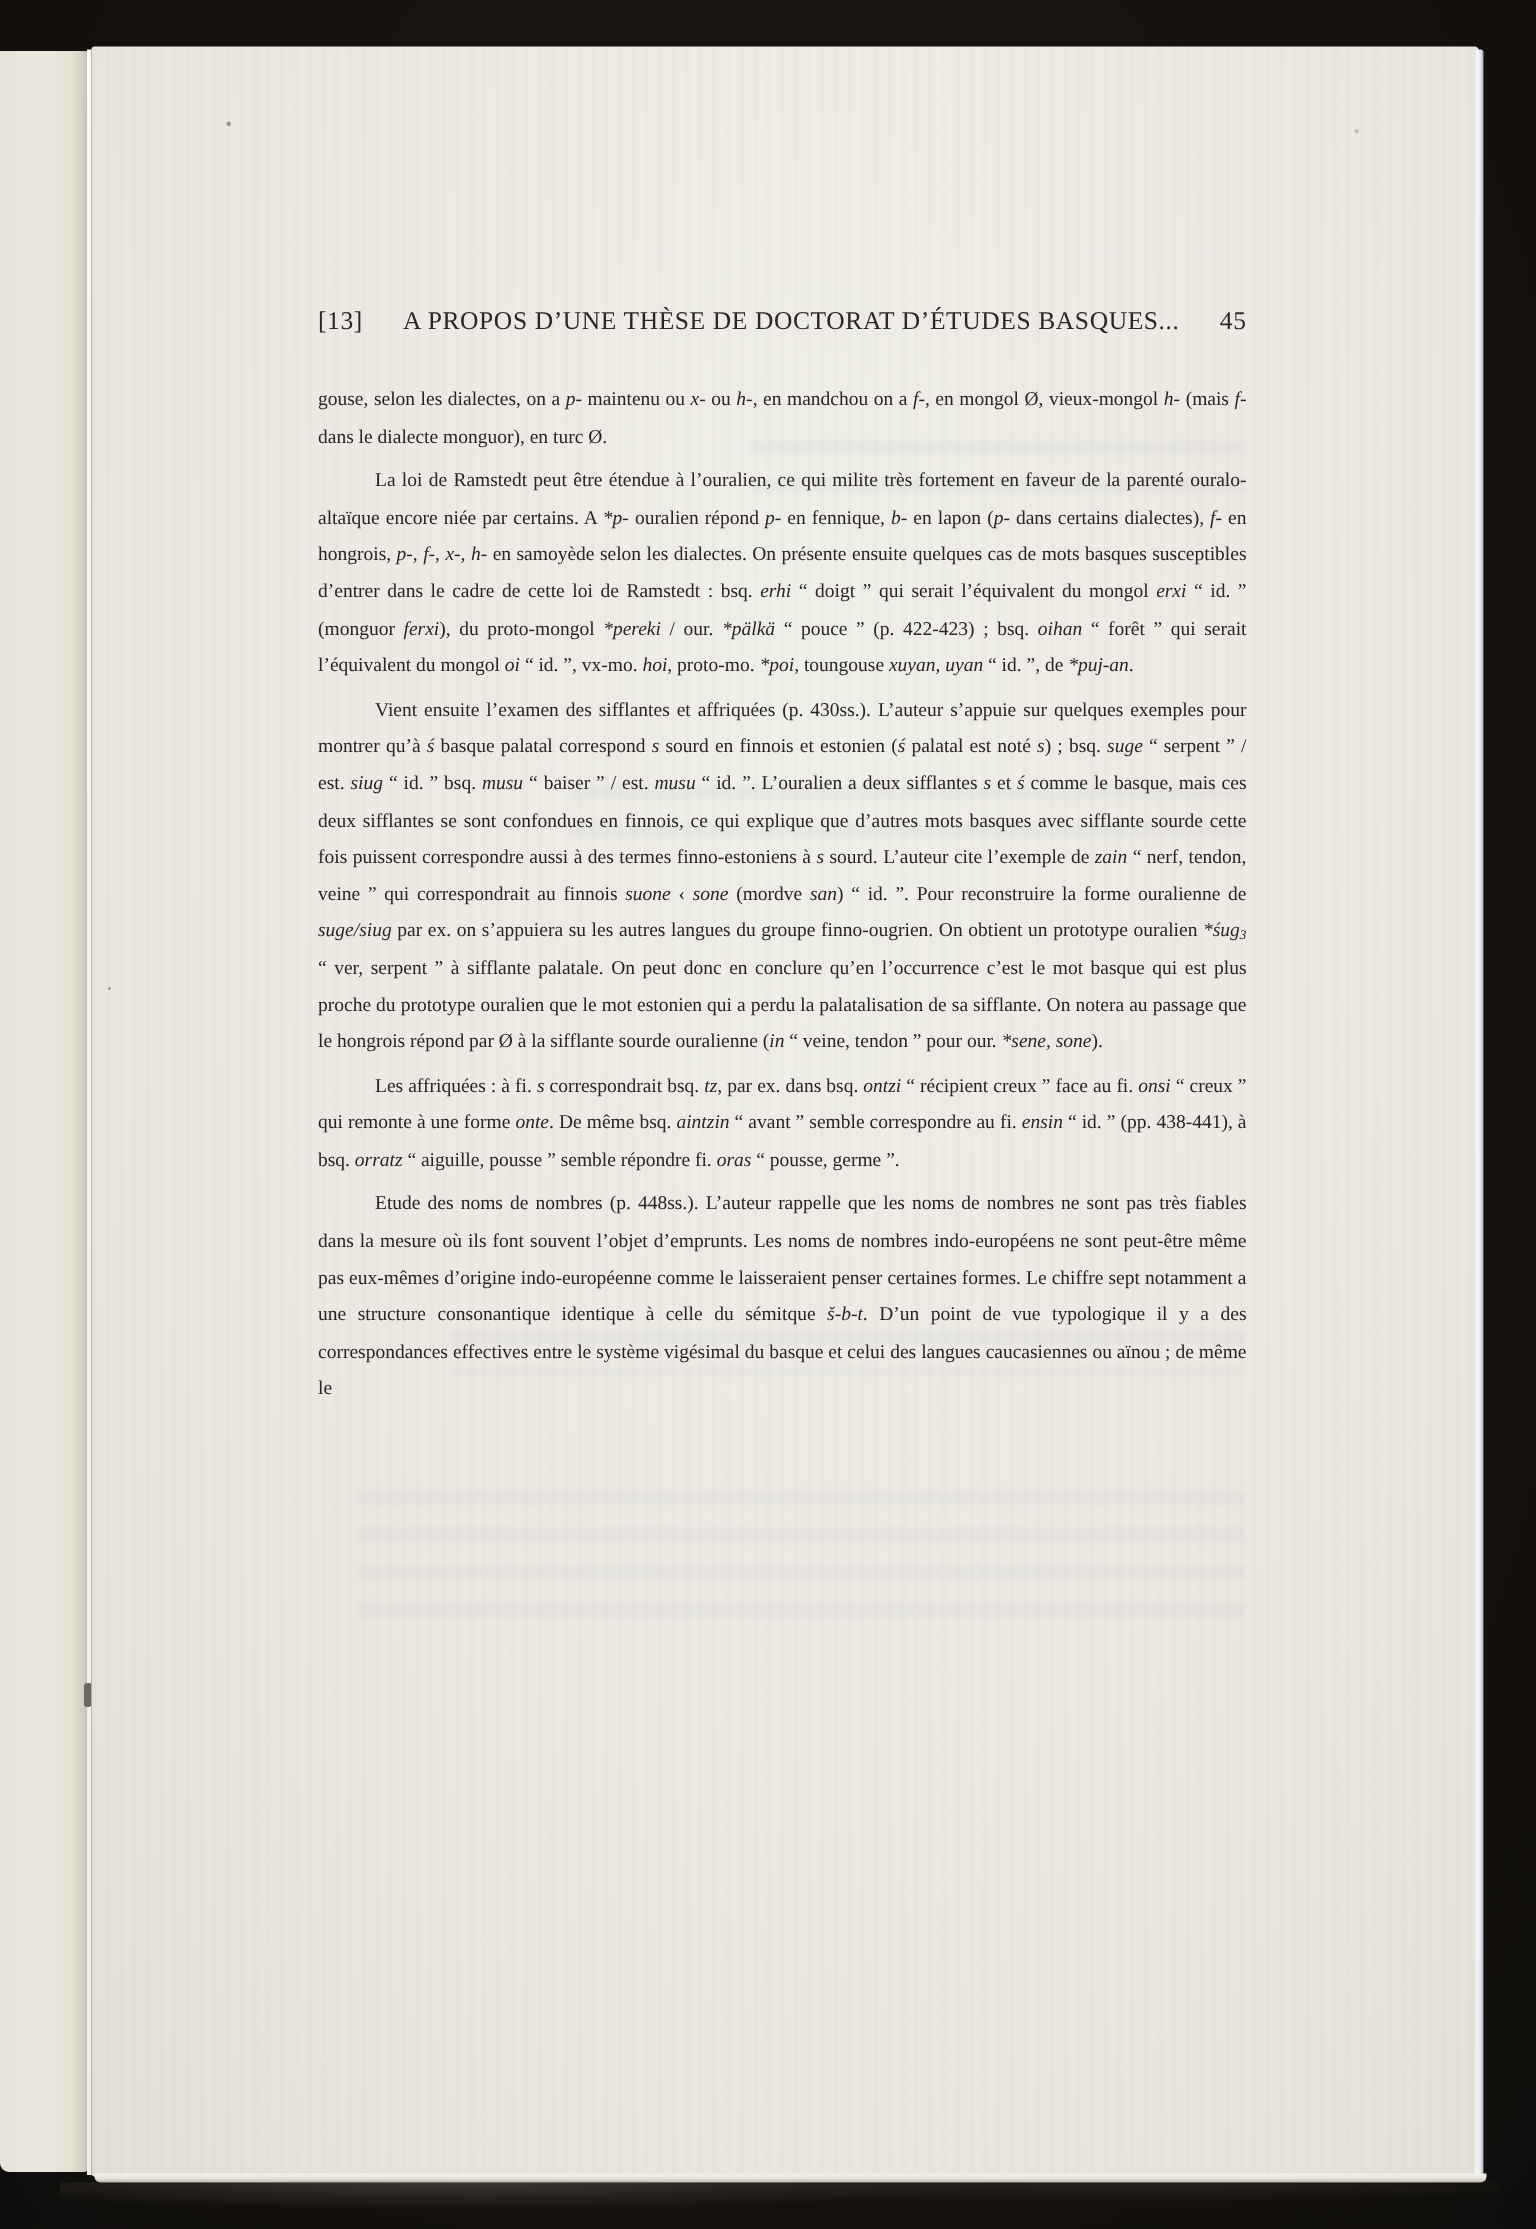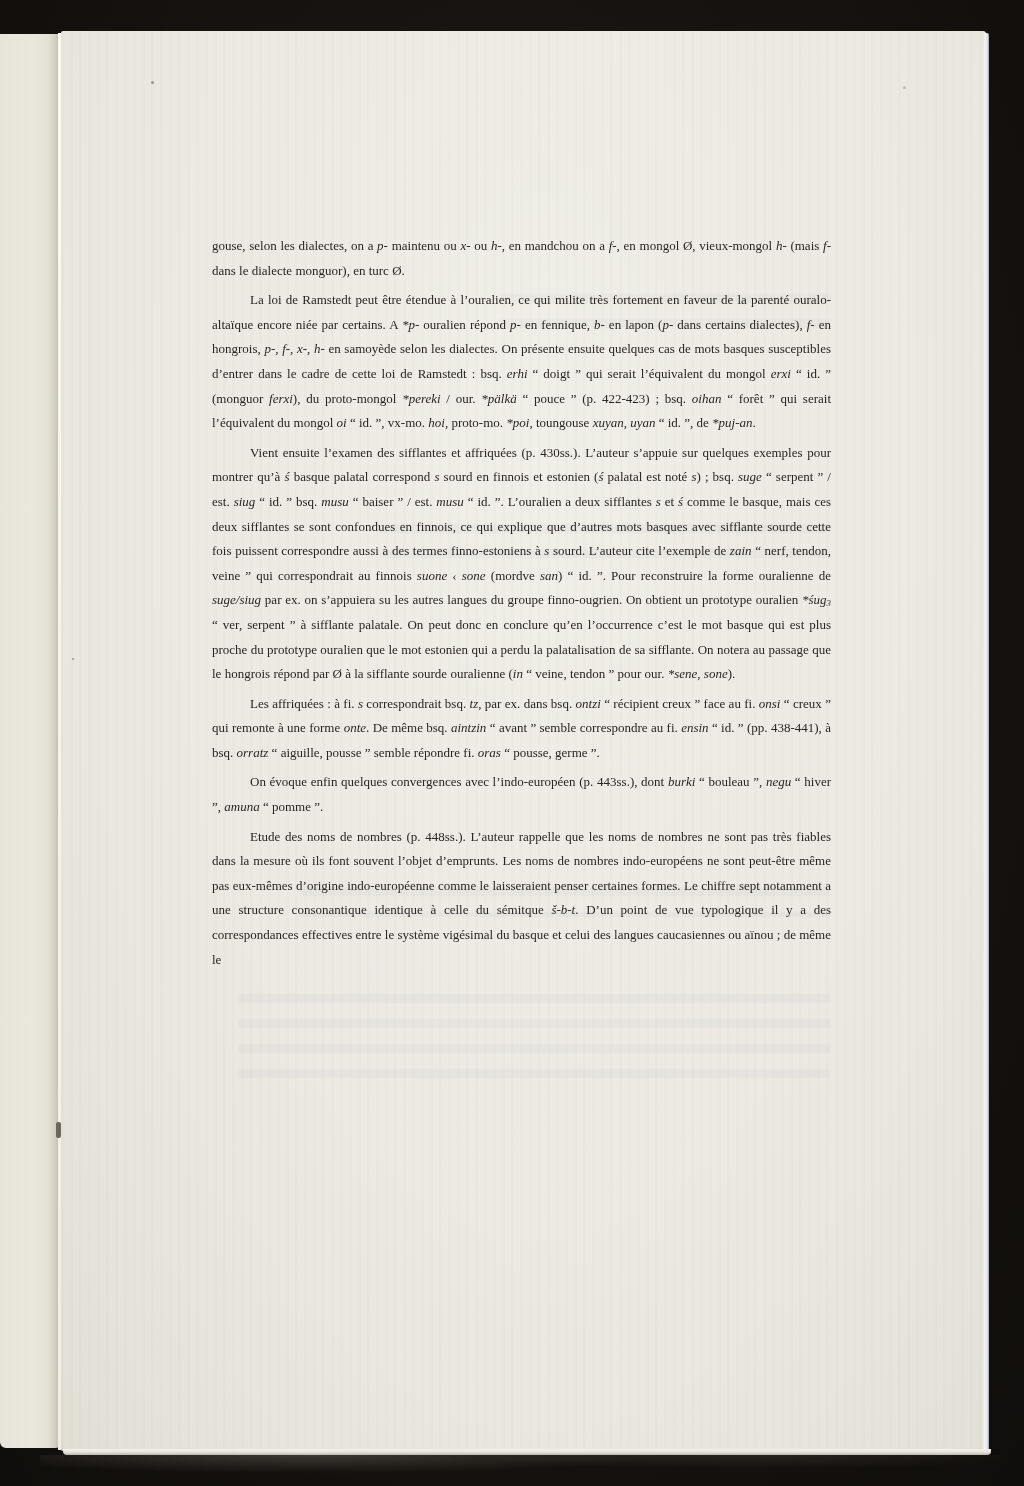--- a/index.html
+++ b/index.html
@@ -97,21 +97,25 @@
   <div class="speck sp1" style="left:90px;top:50px;"></div>
   <div class="speck sp2" style="left:11px;top:627px;"></div>
   <div class="speck sp3" style="left:842px;top:55px;"></div>
 </div>
 
 <div class="right-edge"></div>
 <div class="bottom-edge"></div>
 <div class="bottom-shadow"></div>
 
 <div class="text-block" style="color: rgb(41, 37, 34);">
+  <div class="running-head">
+    <span>[13]</span>
+    <span class="title">A PROPOS D’UNE THÈSE DE DOCTORAT D’ÉTUDES BASQUES...</span>
+    <span>45</span>
+  </div>
   <div class="body-text">
       <p><span>gouse, selon les dialectes, on a </span><i>p-</i><span> maintenu ou </span><i>x-</i><span> ou </span><i>h-</i><span>, en mandchou on a </span><i>f-</i><span>, en mongol Ø, vieux-mongol </span><i>h-</i><span> (mais </span><i>f-</i><span> dans le dialecte monguor), en turc Ø.</span></p>
       <p class="indent"><span>La loi de Ramstedt peut être étendue à l’ouralien, ce qui milite très fortement en faveur de la parenté ouralo-altaïque encore niée par certains. A </span><i>*p-</i><span> ouralien répond </span><i>p-</i><span> en fennique, </span><i>b-</i><span> en lapon (</span><i>p-</i><span> dans certains dialectes), </span><i>f-</i><span> en hongrois, </span><i>p-, f-, x-, h-</i><span> en samoyède selon les dialectes. On présente ensuite quelques cas de mots basques susceptibles d’entrer dans le cadre de cette loi de Ramstedt : bsq. </span><i>erhi</i><span> “ doigt ” qui serait l’équivalent du mongol </span><i>erxi</i><span> “ id. ” (monguor </span><i>ferxi</i><span>), du proto-mongol </span><i>*pereki</i><span> / our. </span><i>*pälkä</i><span> “ pouce ” (p. 422-423) ; bsq. </span><i>oihan</i><span> “ forêt ” qui serait l’équivalent du mongol </span><i>oi</i><span> “ id. ”, vx-mo. </span><i>hoi</i><span>, proto-mo. </span><i>*poi</i><span>, toungouse </span><i>xuyan, uyan</i><span> “ id. ”, de </span><i>*puj-an</i><span>.</span></p>
       <p class="indent"><span>Vient ensuite l’examen des sifflantes et affriquées (p. 430ss.). L’auteur s’appuie sur quelques exemples pour montrer qu’à </span><i>ś</i><span> basque palatal correspond </span><i>s</i><span> sourd en finnois et estonien (</span><i>ś</i><span> palatal est noté </span><i>s</i><span>) ; bsq. </span><i>suge</i><span> “ serpent ” / est. </span><i>siug</i><span> “ id. ” bsq. </span><i>musu</i><span> “ baiser ” / est. </span><i>musu</i><span> “ id. ”. L’ouralien a deux sifflantes </span><i>s</i><span> et </span><i>ś</i><span> comme le basque, mais ces deux sifflantes se sont confondues en finnois, ce qui explique que d’autres mots basques avec sifflante sourde cette fois puissent correspondre aussi à des termes finno-estoniens à </span><i>s</i><span> sourd. L’auteur cite l’exemple de </span><i>zain</i><span> “ nerf, tendon, veine ” qui correspondrait au finnois </span><i>suone</i><span> ‹ </span><i>sone</i><span> (mordve </span><i>san</i><span>) “ id. ”. Pour reconstruire la forme ouralienne de </span><i>suge/siug</i><span> par ex. on s’appuiera su les autres langues du groupe finno-ougrien. On obtient un prototype ouralien </span><i>*śug</i><i><sub>3</sub></i><span> “ ver, serpent ” à sifflante palatale. On peut donc en conclure qu’en l’occurrence c’est le mot basque qui est plus proche du prototype ouralien que le mot estonien qui a perdu la palatalisation de sa sifflante. On notera au passage que le hongrois répond par Ø à la sifflante sourde ouralienne (</span><i>in</i><span> “ veine, tendon ” pour our. </span><i>*sene, sone</i><span>).</span></p>
       <p class="indent"><span>Les affriquées : à fi. </span><i>s</i><span> correspondrait bsq. </span><i>tz</i><span>, par ex. dans bsq. </span><i>ontzi</i><span> “ récipient creux ” face au fi. </span><i>onsi</i><span> “ creux ” qui remonte à une forme </span><i>onte</i><span>. De même bsq. </span><i>aintzin</i><span> “ avant ” semble correspondre au fi. </span><i>ensin</i><span> “ id. ” (pp. 438-441), à bsq. </span><i>orratz</i><span> “ aiguille, pousse ” semble répondre fi. </span><i>oras</i><span> “ pousse, germe ”.</span></p>
-      <p class="indent"><span>On évoque enfin quelques convergences avec l’indo-européen (p. 443ss.), dont </span><i>burki</i><span> “ bouleau ”, </span><i>negu</i><span> “ hiver ”, </span><i>amuna</i><span> “ pomme ”.</span></p>
       <p class="indent"><span>Etude des noms de nombres (p. 448ss.). L’auteur rappelle que les noms de nombres ne sont pas très fiables dans la mesure où ils font souvent l’objet d’emprunts. Les noms de nombres indo-européens ne sont peut-être même pas eux-mêmes d’origine indo-européenne comme le laisseraient penser certaines formes. Le chiffre sept notamment a une structure consonantique identique à celle du sémitque </span><i>š-b-t</i><span>. D’un point de vue typologique il y a des correspondances effectives entre le système vigésimal du basque et celui des langues caucasiennes ou aïnou ; de même le</span></p>
     </div>
 </div>
 
 </body></html>

